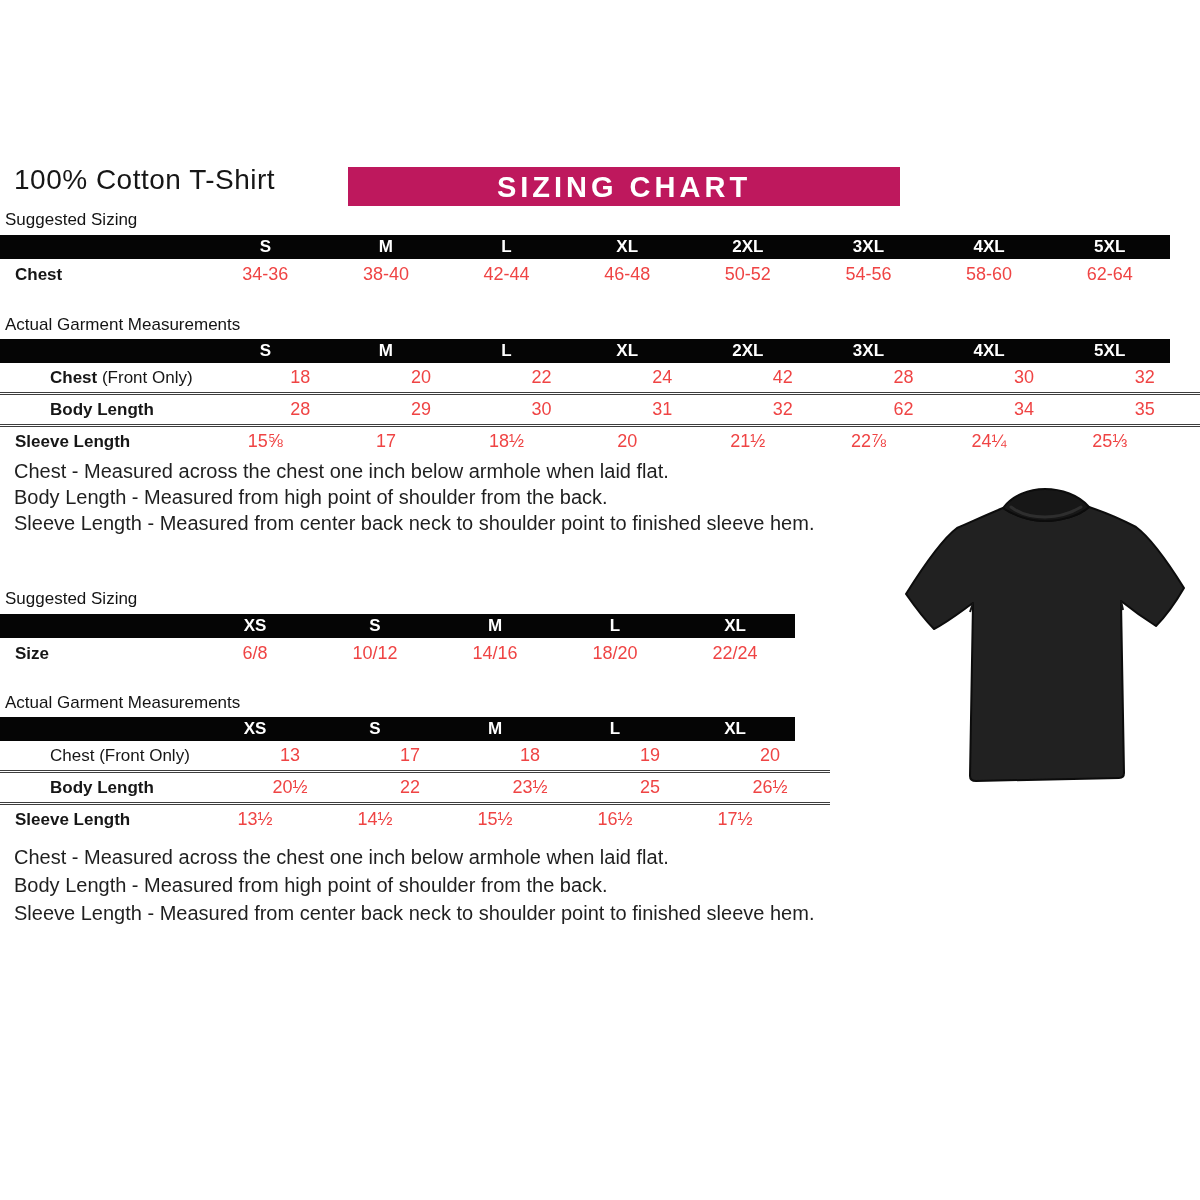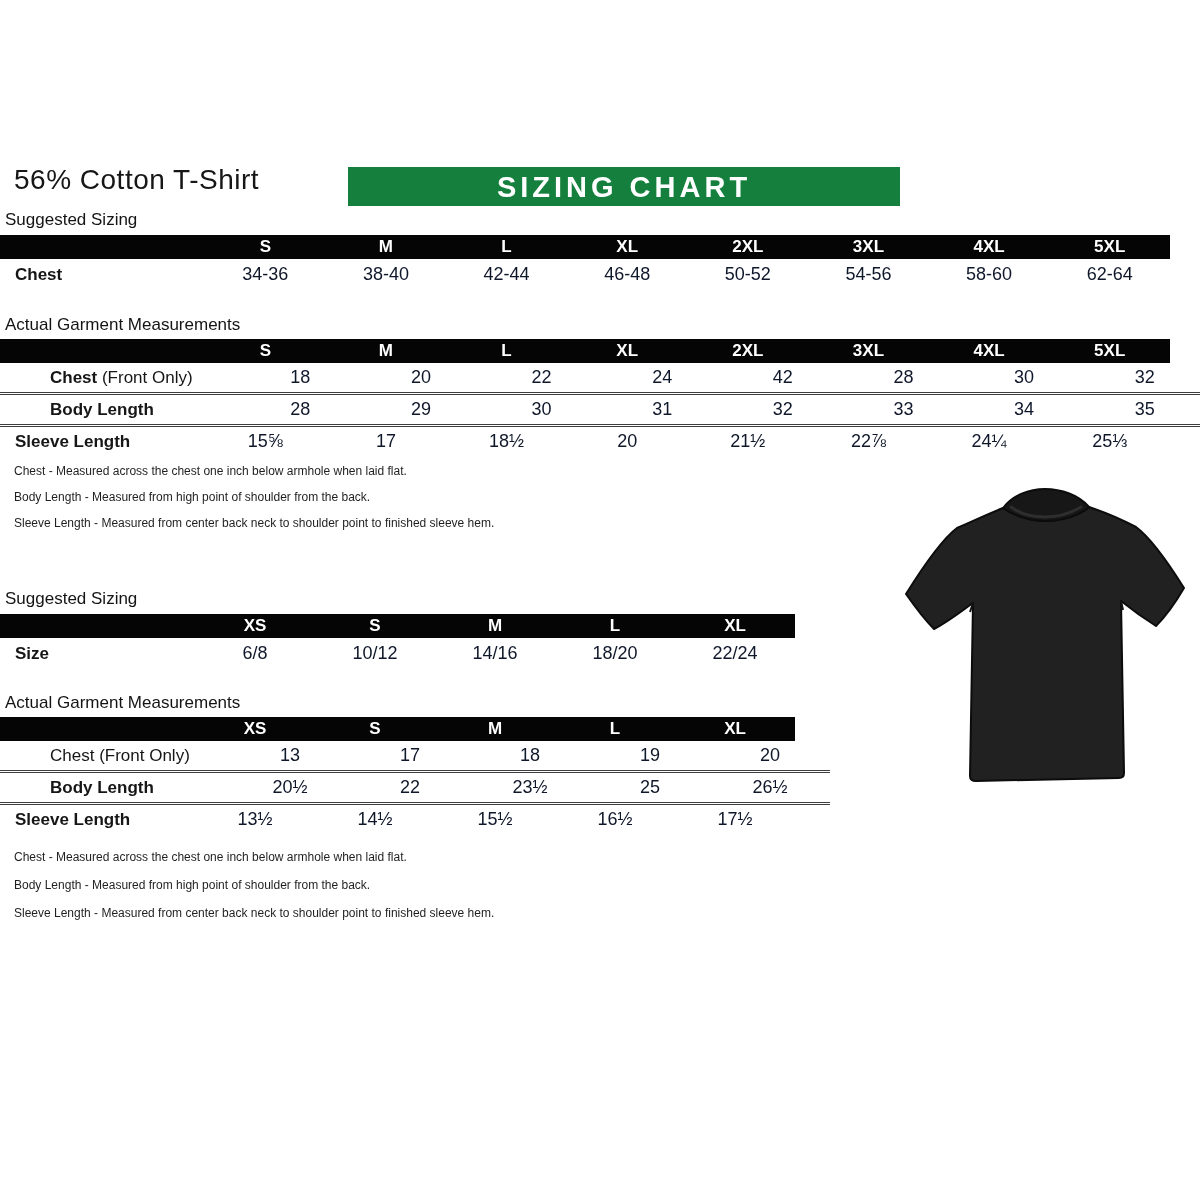--- a/index.html
+++ b/index.html
@@ -2,51 +2,51 @@
 <html><head>
 <meta charset="utf-8">
 <style>
   html,body{margin:0;padding:0;background:#fff;}
   #page{position:relative;width:1200px;height:1200px;background:#ffffff;overflow:hidden;
         font-family:"Liberation Sans","DejaVu Sans",sans-serif;color:#1c1c1c;}
 
   .abs{position:absolute;}
 
   .main-title{left:14px;top:164px;font-size:28px;font-weight:400;letter-spacing:.5px;color:#161616;}
-  .banner{left:348px;top:167px;width:552px;height:39px;background:#15803d;color:#ffffff;
+  .banner{left:348px;top:167px;width:552px;height:39px;background:#be185d;color:#ffffff;
           font-size:29px;font-weight:700;letter-spacing:4px;text-align:center;line-height:40px;}
   .section-label{font-size:17px;color:#141414;}
   .youth-title{left:2px;top:543px;font-size:27px;font-weight:700;color:#111;}
 
   .sz-table{position:absolute;}
   .row{display:grid;align-items:center;}
   .adult-cols{grid-template-columns:205px repeat(8,1fr);width:1170px;}
   .youth-cols{grid-template-columns:195px repeat(5,1fr);width:795px;}
   .row.header{height:24px;background:#050505;}
   .row.data{height:29px;background:#fff;}
   .row.data.tall{height:31px;}
   .row.ruled{border-bottom:3px double #3d3d3d;padding-left:35px;}
   .hcell{color:#fff;font-weight:700;font-size:17px;text-align:center;}
-  .vcell{font-size:18px;text-align:center;color:#0f172a;}
+  .vcell{font-size:18px;text-align:center;color:#ef4444;}
   .lcell{font-size:17px;text-align:left;padding-left:15px;color:#161616;white-space:nowrap;}
   .lcell .b{font-weight:700;}
 
-  .notes{font-size:12px;color:#1f1f1f;}
+  .notes{font-size:20px;color:#1f1f1f;}
   .notes div{white-space:nowrap;}
   .notes.n1 div{line-height:26px;}
   .notes.n2 div{line-height:28px;}
 
   .shirt-wrap{left:893px;top:482px;width:300px;height:322px;}
 </style>
 </head>
 <body>
 
 <div id="page">
 
-  <div class="abs main-title">56% Cotton T-Shirt</div>
+  <div class="abs main-title">100% Cotton T-Shirt</div>
   <div class="abs banner">SIZING CHART</div>
 
   <div class="abs section-label" style="left:5px;top:210px;">Suggested Sizing</div>
 
   <div class="sz-table" style="left:0;top:235px;">
     <div class="row header adult-cols">
       <div class="hcell"></div>
       <div class="hcell">S</div>
       <div class="hcell">M</div>
       <div class="hcell">L</div>
@@ -94,21 +94,21 @@
       <div class="vcell">30</div>
       <div class="vcell">32</div>
     </div>
     <div class="row data ruled adult-cols">
       <div class="lcell"><span class="b">Body Length</span><span></span></div>
       <div class="vcell">28</div>
       <div class="vcell">29</div>
       <div class="vcell">30</div>
       <div class="vcell">31</div>
       <div class="vcell">32</div>
-      <div class="vcell">33</div>
+      <div class="vcell">62</div>
       <div class="vcell">34</div>
       <div class="vcell">35</div>
     </div>
     <div class="row data adult-cols">
       <div class="lcell"><span class="b">Sleeve Length</span><span></span></div>
       <div class="vcell">15⅝</div>
       <div class="vcell">17</div>
       <div class="vcell">18½</div>
       <div class="vcell">20</div>
       <div class="vcell">21½</div>

